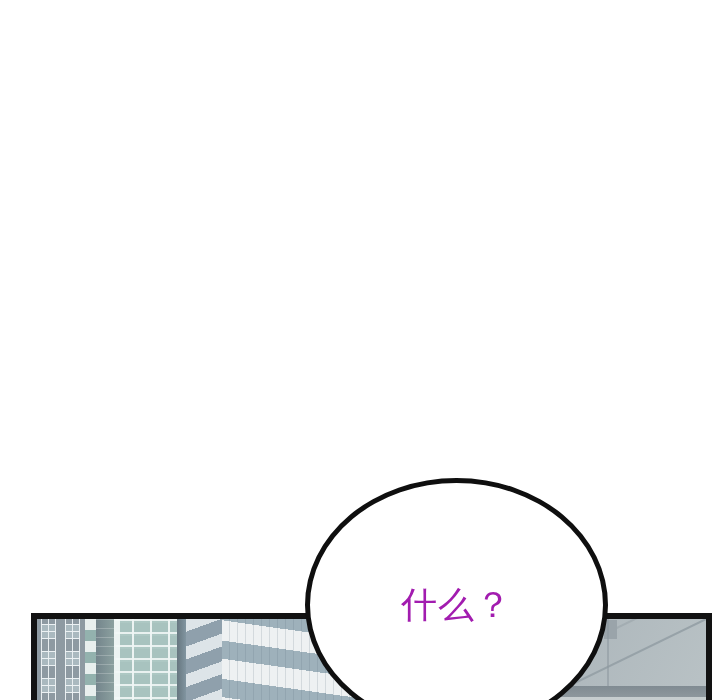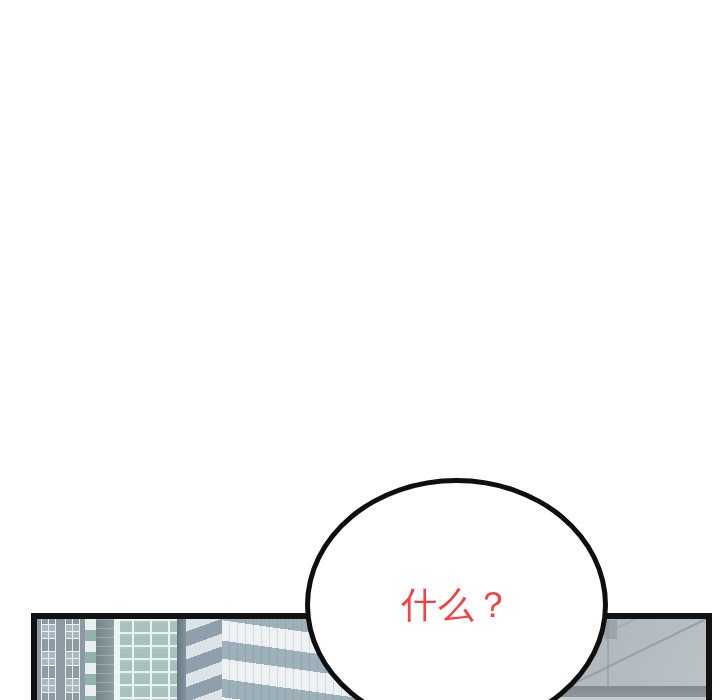--- a/index.html
+++ b/index.html
@@ -72,21 +72,21 @@
   .wall-vseam{position:absolute;left:137px;top:0;width:2px;height:81px;background:rgba(140,152,158,.55);}
 
   
   .bubble{
     position:absolute;left:305px;top:478px;width:303px;height:254px;
     box-sizing:border-box;background:#ffffff;border:5px solid #0f0f0f;
     border-radius:50%;z-index:5;
     display:flex;align-items:center;justify-content:center;
   }
   .bubble-text{
-    font-size:36px;line-height:1;color:#ef4444;letter-spacing:1px;
+    font-size:36px;line-height:1;color:#a21caf;letter-spacing:1px;
     font-family:"Liberation Sans","DejaVu Sans",sans-serif;
   }
 </style>
 </head>
 <body>
 
 <div class="stage">
 
   <div class="panel">
     <div class="cityscape">

